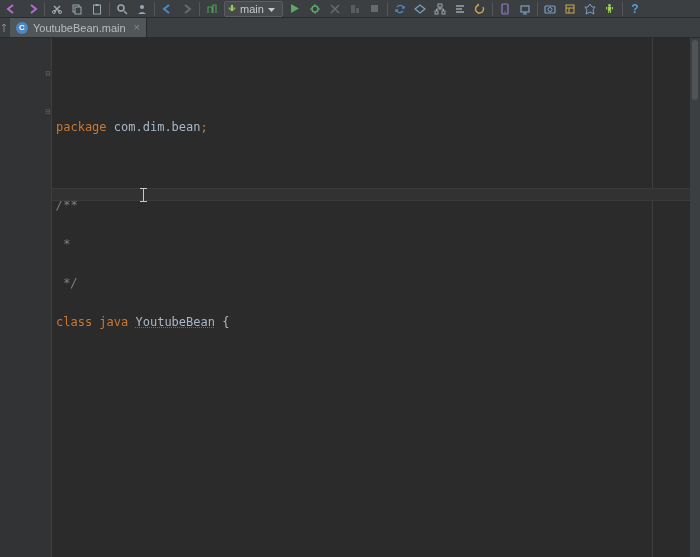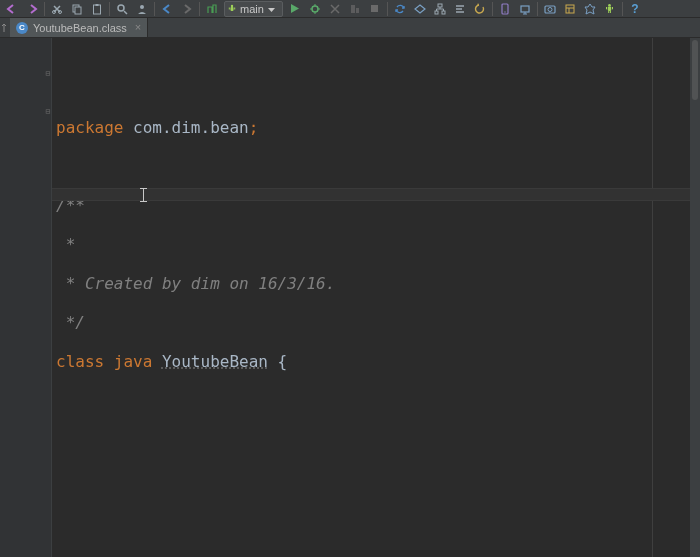--- a/index.html
+++ b/index.html
@@ -106,21 +106,21 @@
     width: 8px; height: 8px;
     color: #6c6c6c;
     font-size: 8px;
     line-height: 8px;
     text-align: center;
   }
   .code {
     position: relative;
     flex: 1;
     background: #2b2b2b;
-    font-size: 16px;
+    font-size: 12px;
     line-height: 13px;
     white-space: pre;
     padding-top: 5px;
     overflow: hidden;
   }
   .err-stripe {
     width: 10px;
     background: #3c3f41;
   }
   .code-line {
@@ -360,40 +360,39 @@
 </div>
 
 <div class="tabs-row">
   <div class="tabs-handle">
     <svg width="8" height="10" viewBox="0 0 8 10">
         <path d="M3 1 L3 9 M1 3 L3 1 L5 3" fill="none" stroke="#888" stroke-width="1"></path>
       </svg>
   </div>
   <div class="tab">
     <span class="file-icon">C</span>
-    <span>YoutubeBean.class</span>
+    <span>YoutubeBean.main</span>
     <span class="close">×</span>
   </div>
 </div>
 
 <div class="editor-area">
   <div class="gutter">
     <div class="fold-mark" style="top:32px;">⊟</div>
     <div class="fold-mark" style="top:70px;">⊟</div>
   </div>
   <div class="code">
     <div class="right-margin"></div>
 
     <div class="current-line-highlight" style="top:150px;"></div>
 
     <div class="code-line"><span class="kw">package</span><span class="pkg"> com.dim.bean</span><span class="semi">;</span></div>
     <div class="code-line"></div>
     <div class="code-line"><span class="comment">/**</span></div>
     <div class="code-line"><span class="comment"> *</span></div>
-    <div class="code-line"><span class="comment"> * Created by dim on 16/3/16.</span></div>
     <div class="code-line"><span class="comment"> */</span></div>
     <div class="code-line"><span class="kw">class </span><span class="kw">java </span><span class="classname">YoutubeBean</span><span> </span><span>{</span></div>
     <div class="code-line"></div>
     <div class="code-line"></div>
     <div class="code-line"></div>
     <div class="code-line"></div>
     <div class="code-line"></div>
     
     
     

